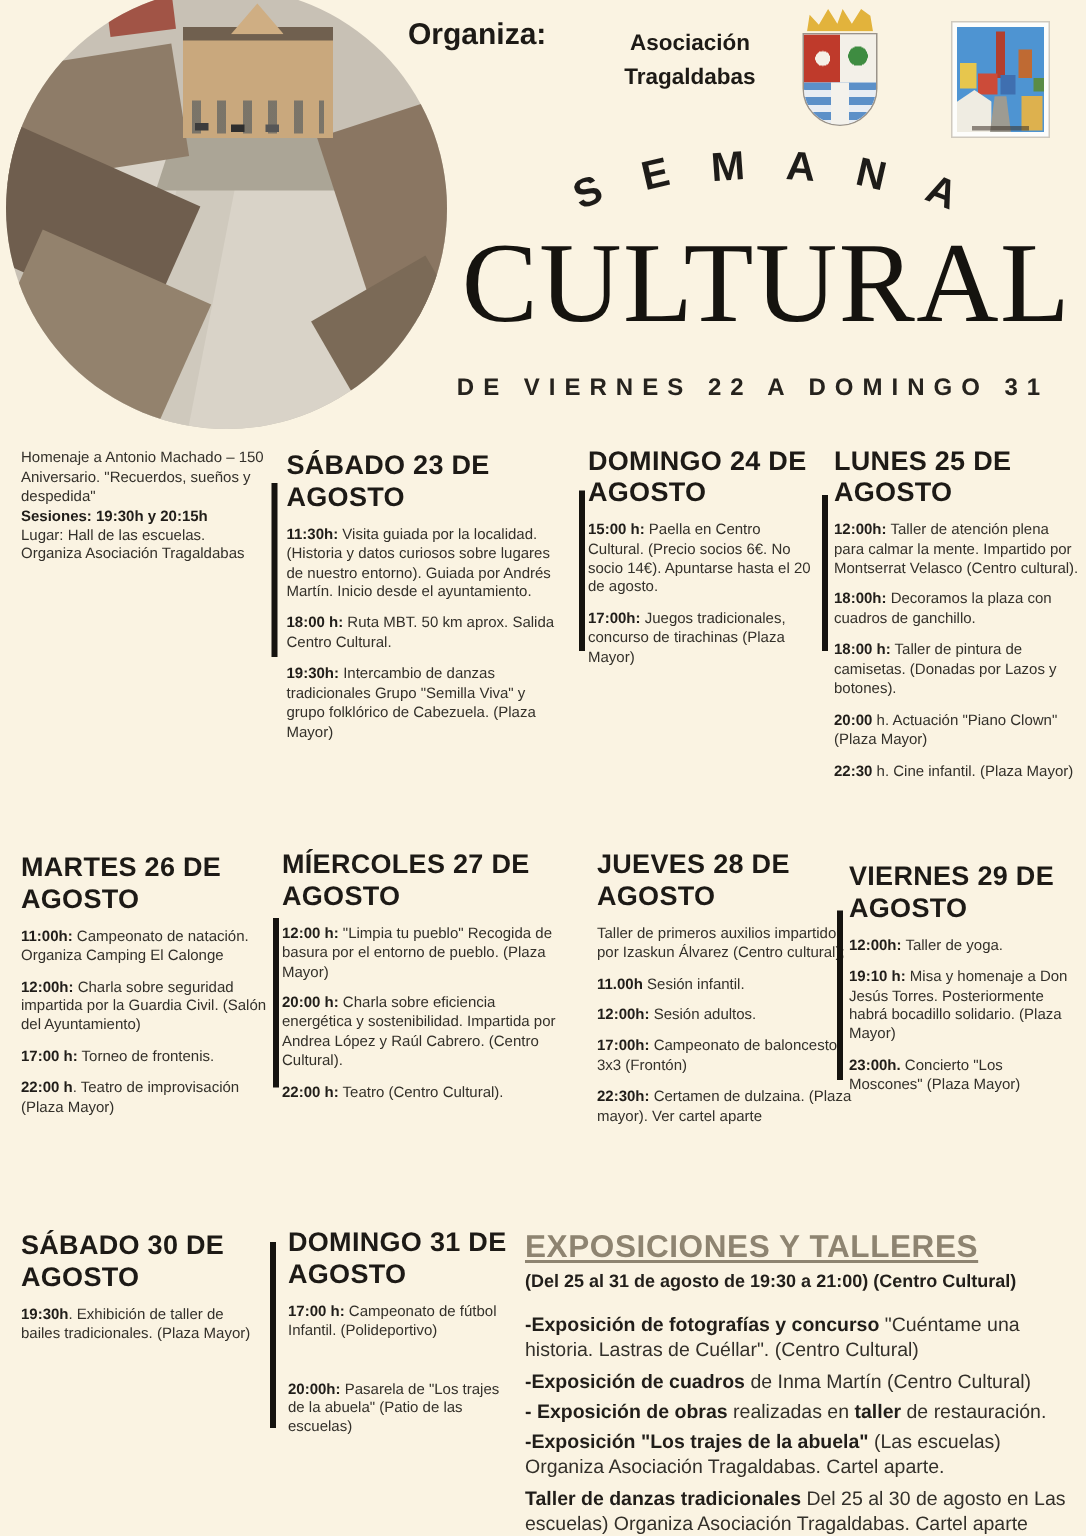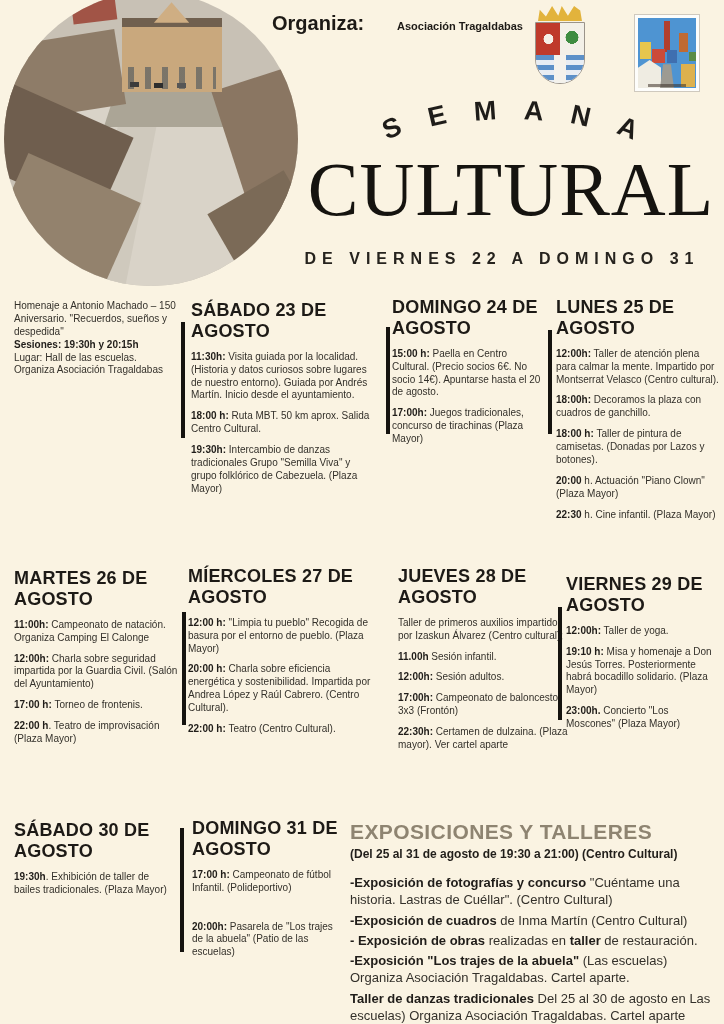--- a/index.html
+++ b/index.html
@@ -26,21 +26,21 @@
   .ph-roof-l3 { left:0%; top:62%; width:42%; height:32%; background:#93826d; transform:rotate(24deg); }
   .ph-roof-r1 { right:-9%; top:28%; width:32%; height:46%; background:#8a7662; transform:rotate(-18deg); }
   .ph-roof-r2 { right:-5%; top:66%; width:30%; height:32%; background:#7b6a57; transform:rotate(-30deg); }
   .ph-red     { left:23%; top:2%; width:15%; height:8%; background:#a15446; transform:rotate(-7deg); }
   .ph-car1 { left:43%; top:30.5%; width:9px; height:5px; background:#3c3c3c; }
   .ph-car2 { left:51%; top:31%;  width:9px; height:5px; background:#2e2e2e; }
   .ph-car3 { left:59%; top:31%;  width:9px; height:5px; background:#565656; }
 
   
   .org-label { position:absolute; left:272px; top:12px; font-size:20px; font-weight:700; color:#1d1a16; }
-  .org-name  { position:absolute; left:396px; top:18px; width:128px; font-size:11px; font-weight:700;
+  .org-name  { position:absolute; left:396px; top:18px; width:128px; font-size:15px; font-weight:700;
                text-align:center; line-height:1.5; color:#1d1a16; }
 
   .crest { position:absolute; left:527px; top:6px; width:66px; height:86px; }
   .crown { width:44px; height:15px; margin:0 auto; background:#e2b33c;
            clip-path:polygon(0 100%,4% 25%,18% 70%,32% 0,46% 65%,54% 0,68% 65%,82% 0,96% 30%,100% 100%); }
   .shield { width:50px; height:62px; margin:1px auto 0; border:1px solid #9a938a; border-radius:0 0 25px 25px;
             overflow:hidden; display:flex; flex-wrap:wrap; background:#fff; }
   .q1 { width:50%; height:54%; background:radial-gradient(circle at 52% 50%, #f5f0e6 0 24%, transparent 25%), #bf3a2b; }
   .q2 { width:50%; height:54%; background:radial-gradient(circle at 50% 45%, #3e8c41 0 30%, transparent 31%), #f3f0e8; }
   .q3 { width:100%; height:46%;
@@ -103,21 +103,21 @@
   .divider { position:absolute; width:4px; background:#15130f; }
   .v1 { left:181px; top:322px; height:116px; }
   .v2 { left:386px; top:327px; height:107px; }
   .v3 { left:548px; top:330px; height:104px; }
   .v4 { left:182px; top:612px; height:113px; }
   .v5 { left:558px; top:607px; height:113px; }
   .v6 { left:180px; top:828px; height:124px; }
 
   
   .expo { position:absolute; left:350px; top:820px; width:372px; }
-  .expo-title { margin:0 0 3px; font-size:21px; font-weight:700; letter-spacing:.4px; color:#8e8471; }
+  .expo-title { margin:0 0 3px; font-size:21px; font-weight:700; letter-spacing:.4px; color:#8e8471;text-decoration:underline; }
   .expo-sub { font-size:12px; font-weight:700; color:#211e1a; margin:0 0 13px; }
   .xi { font-size:13px; line-height:1.33; margin:0 0 3px; }
 </style>
 </head>
 <body>
 
 <div class="poster">
 
   <div class="photo">
     <div class="ph-plaza"></div>

